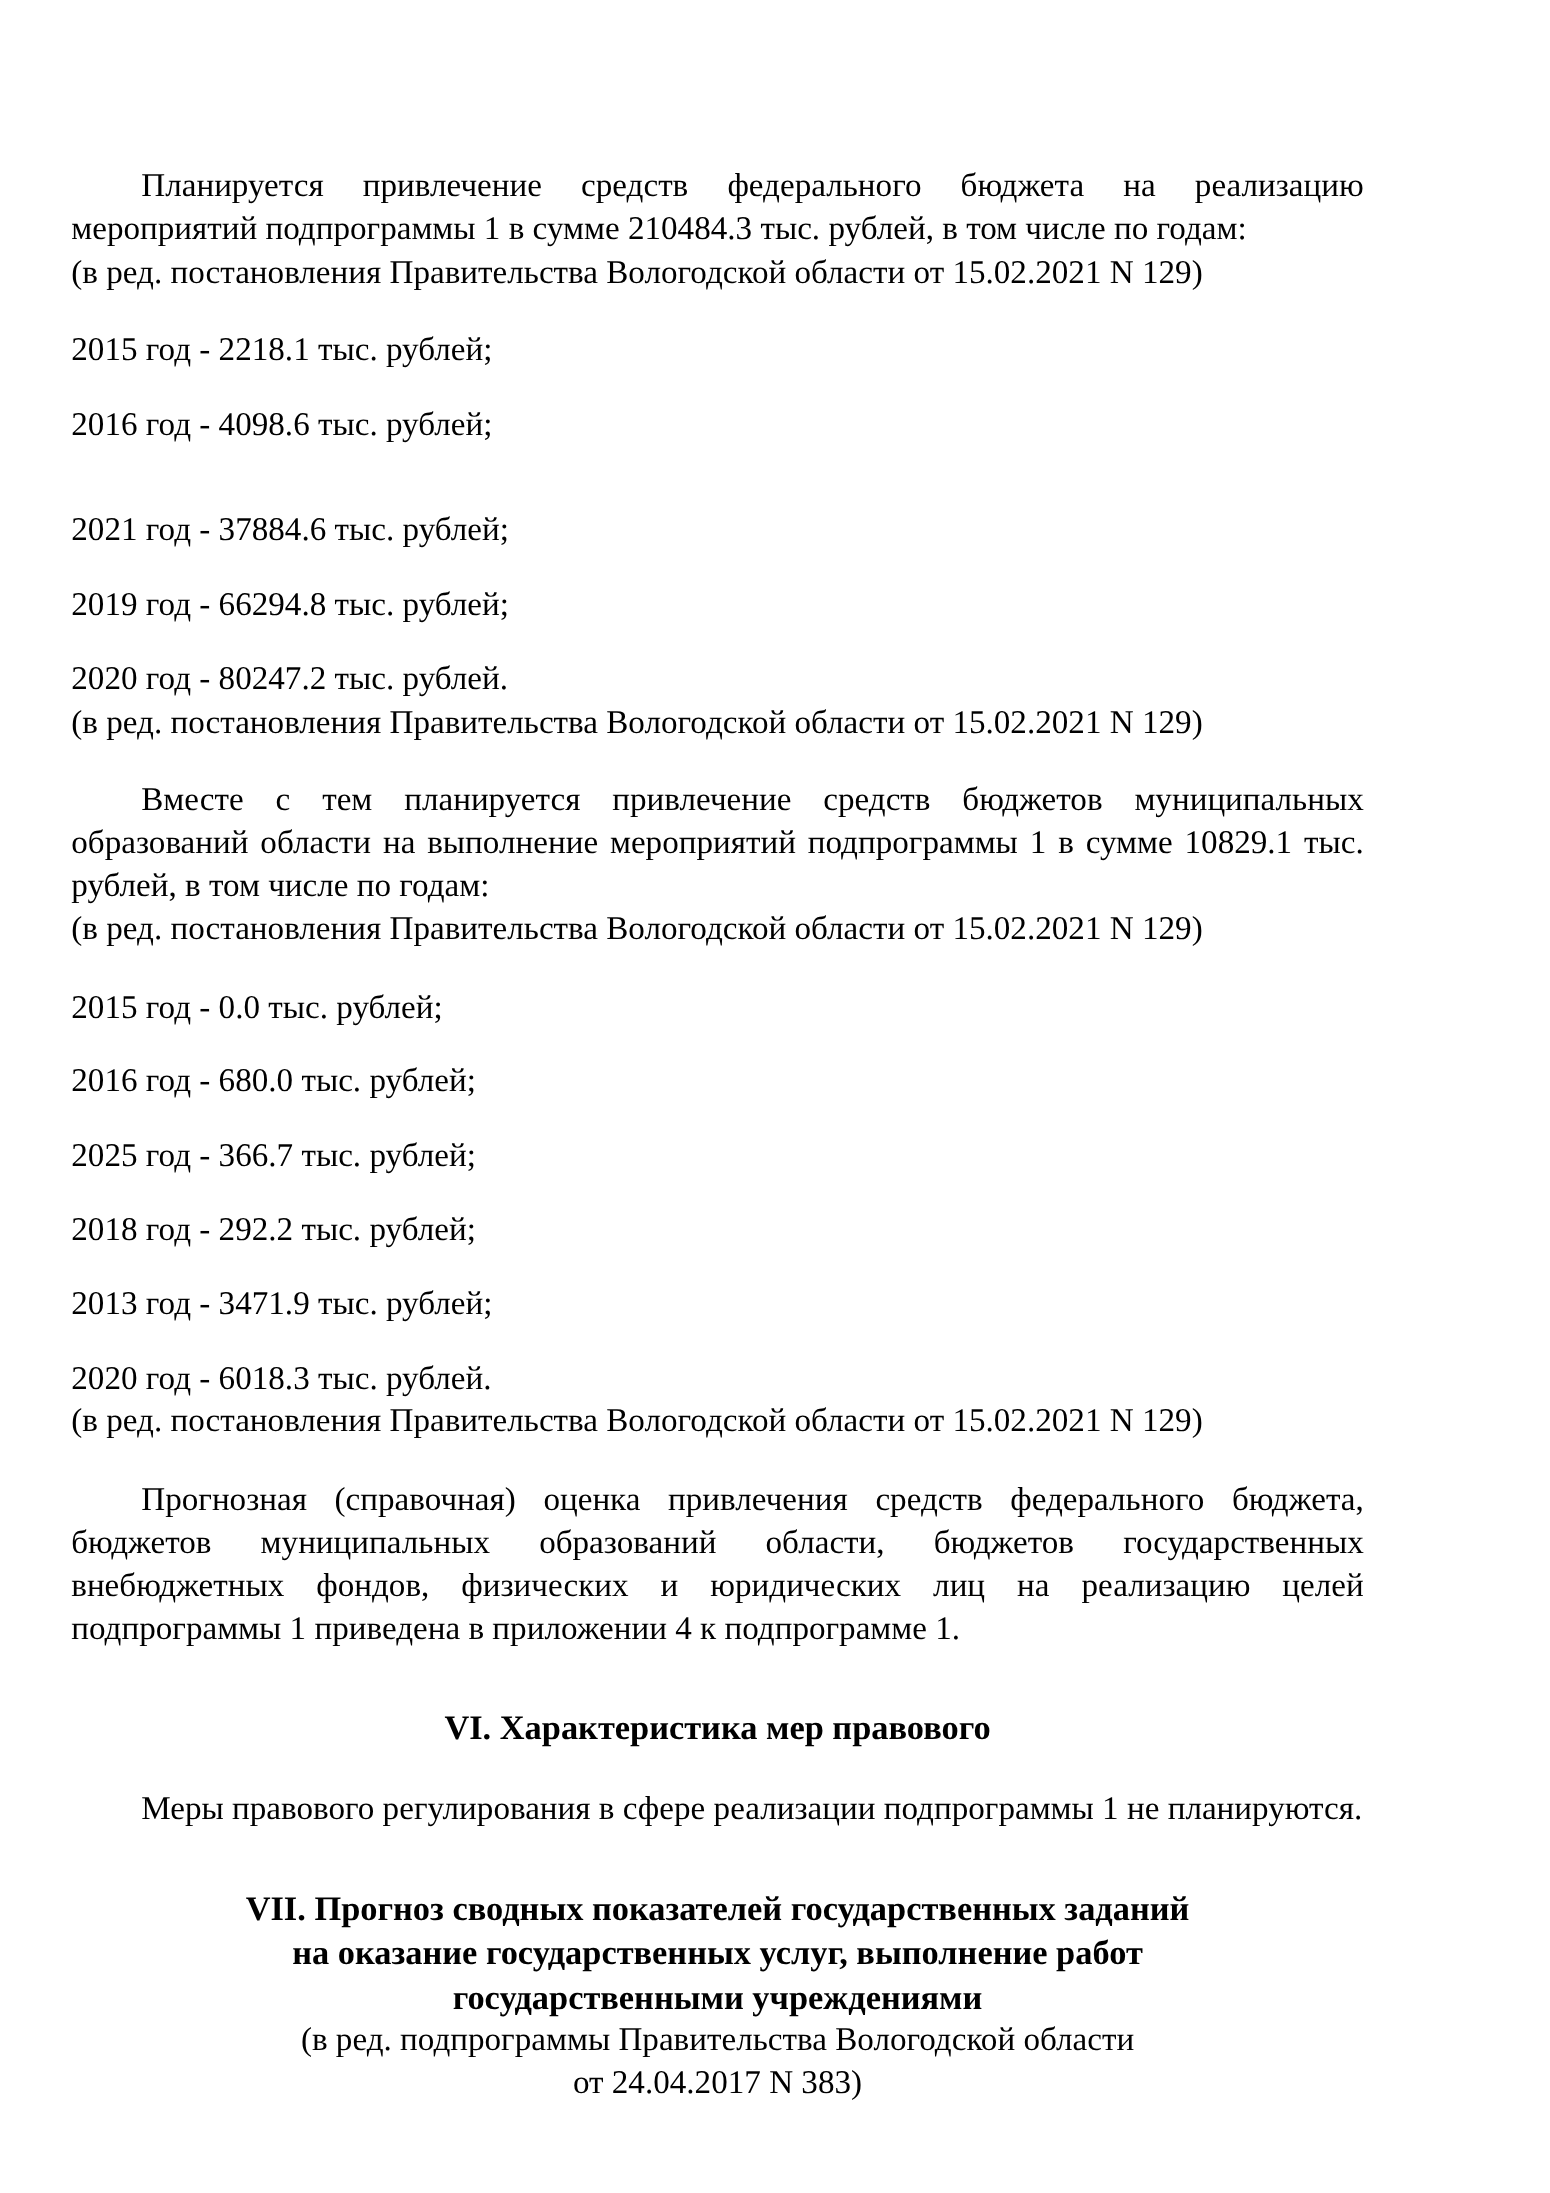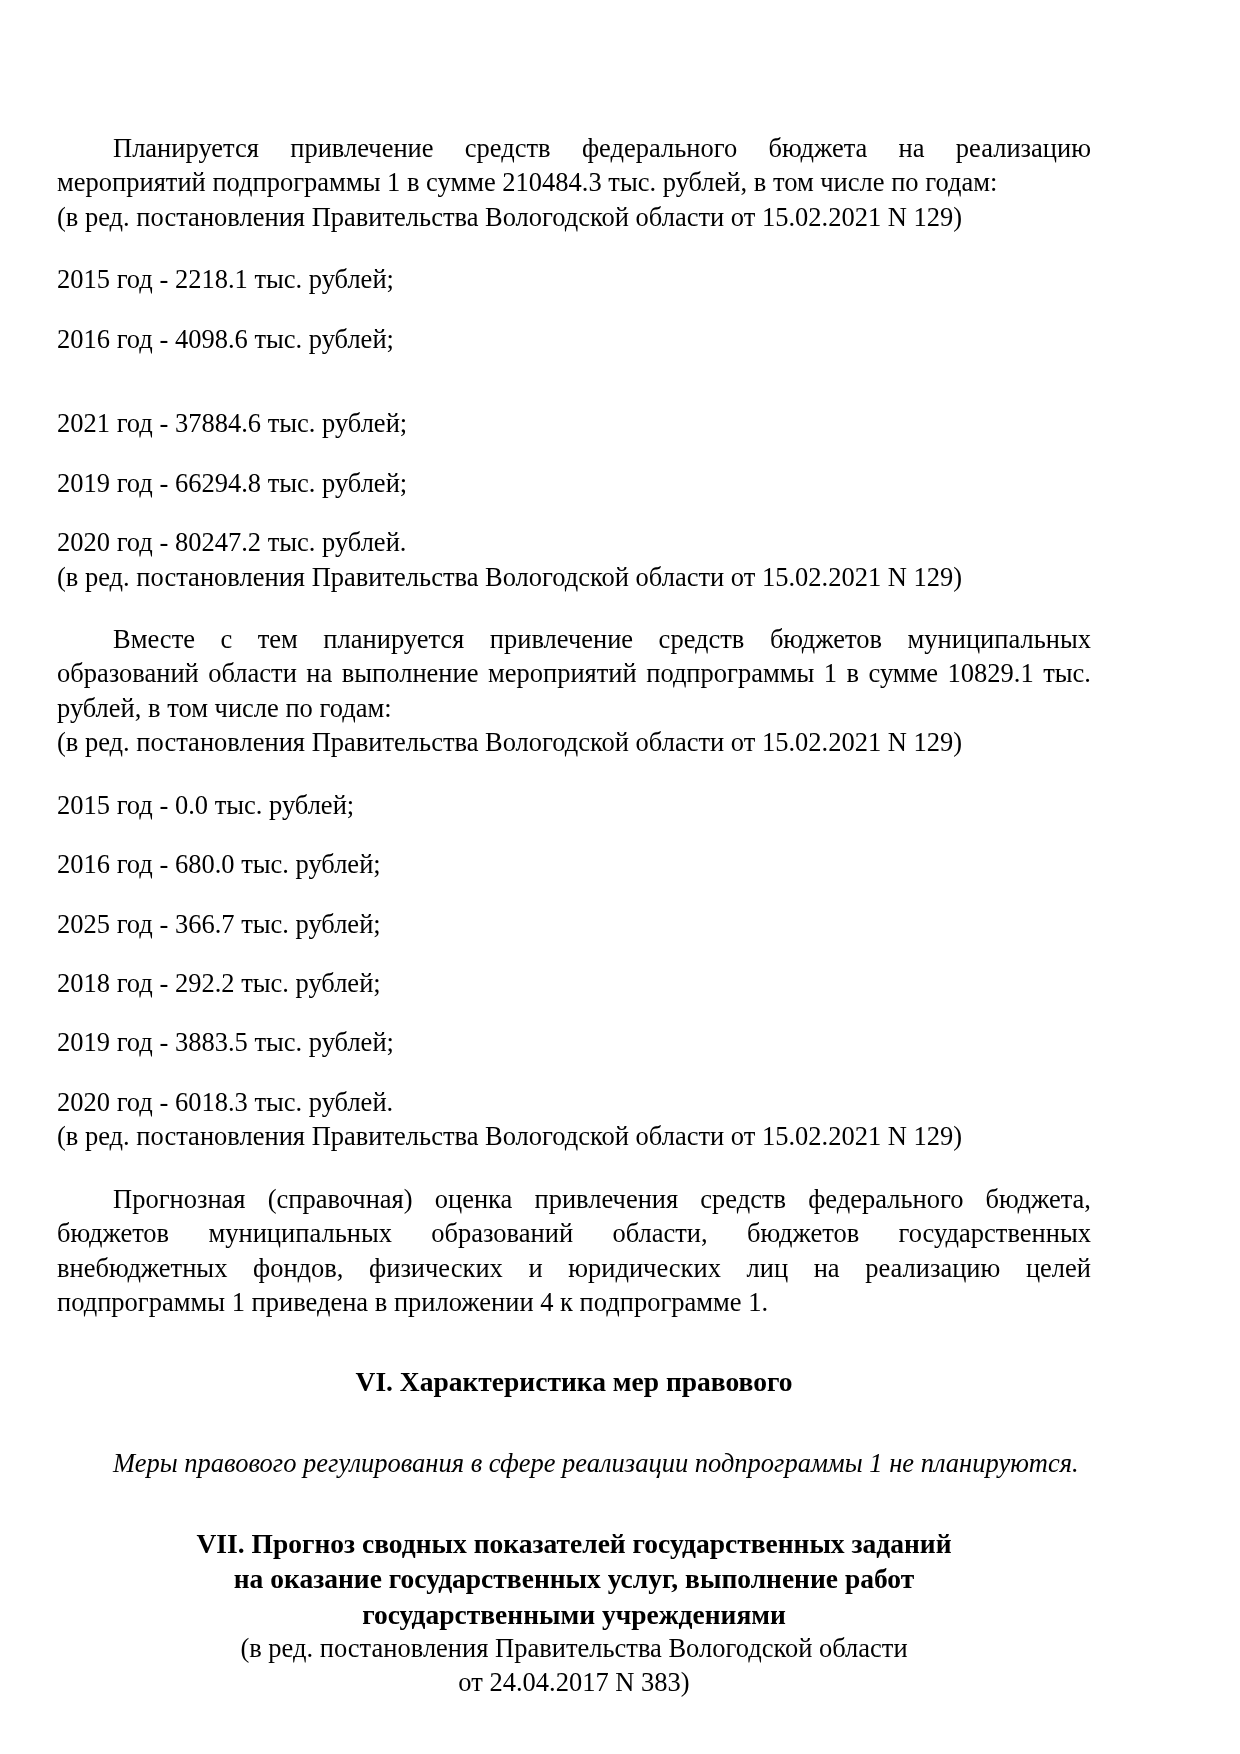--- a/index.html
+++ b/index.html
@@ -63,21 +63,21 @@
     text-indent: 0;
   }
   .heading-sub {
     text-align: center;
     font-weight: normal;
     font-size: 26.5px;
     line-height: 1.28;
     text-indent: 0;
   }
   .block-h1 { margin-top: 44px; }
-  .block-after-h { margin-top: 47px; font-style: italic; }
+  .block-after-h { margin-top: 30px; }
   .block-h2 { margin-top: 46px; }
 </style>
 </head>
 <body>
 
 <div class="page">
   <div class="content">
 
     <p class="justified">Планируется привлечение средств федерального бюджета на реализацию мероприятий подпрограммы 1 в сумме 210484.3 тыс. рублей, в том числе по годам:</p>
     <p class="amend">(в ред. постановления Правительства Вологодской области от 15.02.2021 N 129)</p>
@@ -105,21 +105,21 @@
     <div class="gap-para"></div>
 
     <p class="year-line">2015 год - 0.0 тыс. рублей;</p>
     <div class="gap-year"></div>
     <p class="year-line">2016 год - 680.0 тыс. рублей;</p>
     <div class="gap-year"></div>
     <p class="year-line">2025 год - 366.7 тыс. рублей;</p>
     <div class="gap-year"></div>
     <p class="year-line">2018 год - 292.2 тыс. рублей;</p>
     <div class="gap-year"></div>
-    <p class="year-line">2019 год - 3883.5 тыс. рублей;</p>
+    <p class="year-line">2013 год - 3471.9 тыс. рублей;</p>
     <div class="gap-year"></div>
     <p class="year-line">2020 год - 6018.3 тыс. рублей.</p>
 
     <p class="amend">(в ред. постановления Правительства Вологодской области от 15.02.2021 N 129)</p>
 
     <div class="gap-para"></div>
 
     <p class="justified">Прогнозная (справочная) оценка привлечения средств федерального бюджета, бюджетов муниципальных образований области, бюджетов государственных внебюджетных фондов, физических и юридических лиц на реализацию целей подпрограммы 1 приведена в приложении 4 к подпрограмме 1.</p>
 
     <div class="block-h1">
@@ -127,18 +127,18 @@
     </div>
 
     <div class="block-after-h">
       <p class="flow" style="text-indent:56px;">Меры правового регулирования в сфере реализации подпрограммы 1 не планируются.</p>
     </div>
 
     <div class="block-h2">
       <p class="heading">VII. Прогноз сводных показателей государственных заданий</p>
       <p class="heading">на оказание государственных услуг, выполнение работ</p>
       <p class="heading">государственными учреждениями</p>
-      <p class="heading-sub">(в ред. постановления Правительства Вологодской области</p>
+      <p class="heading-sub">(в ред. подпрограммы Правительства Вологодской области</p>
       <p class="heading-sub">от 24.04.2017 N 383)</p>
     </div>
 
   </div>
 </div>
 
 </body></html>

